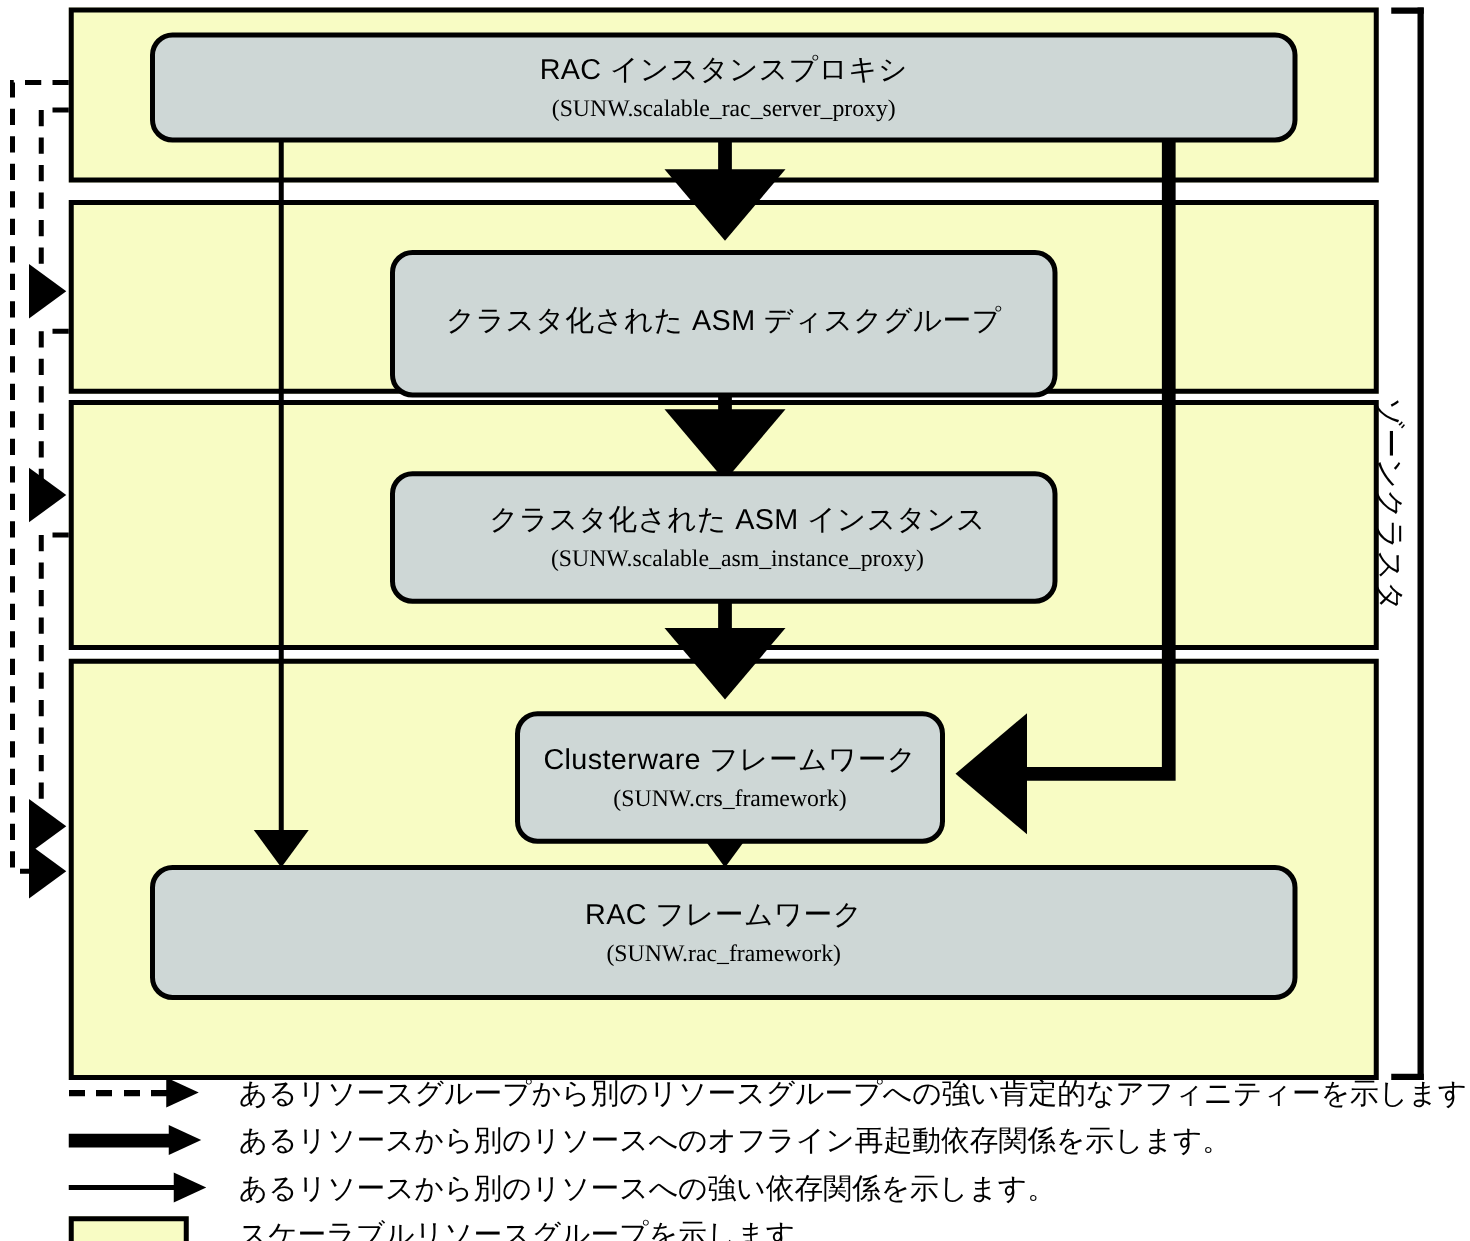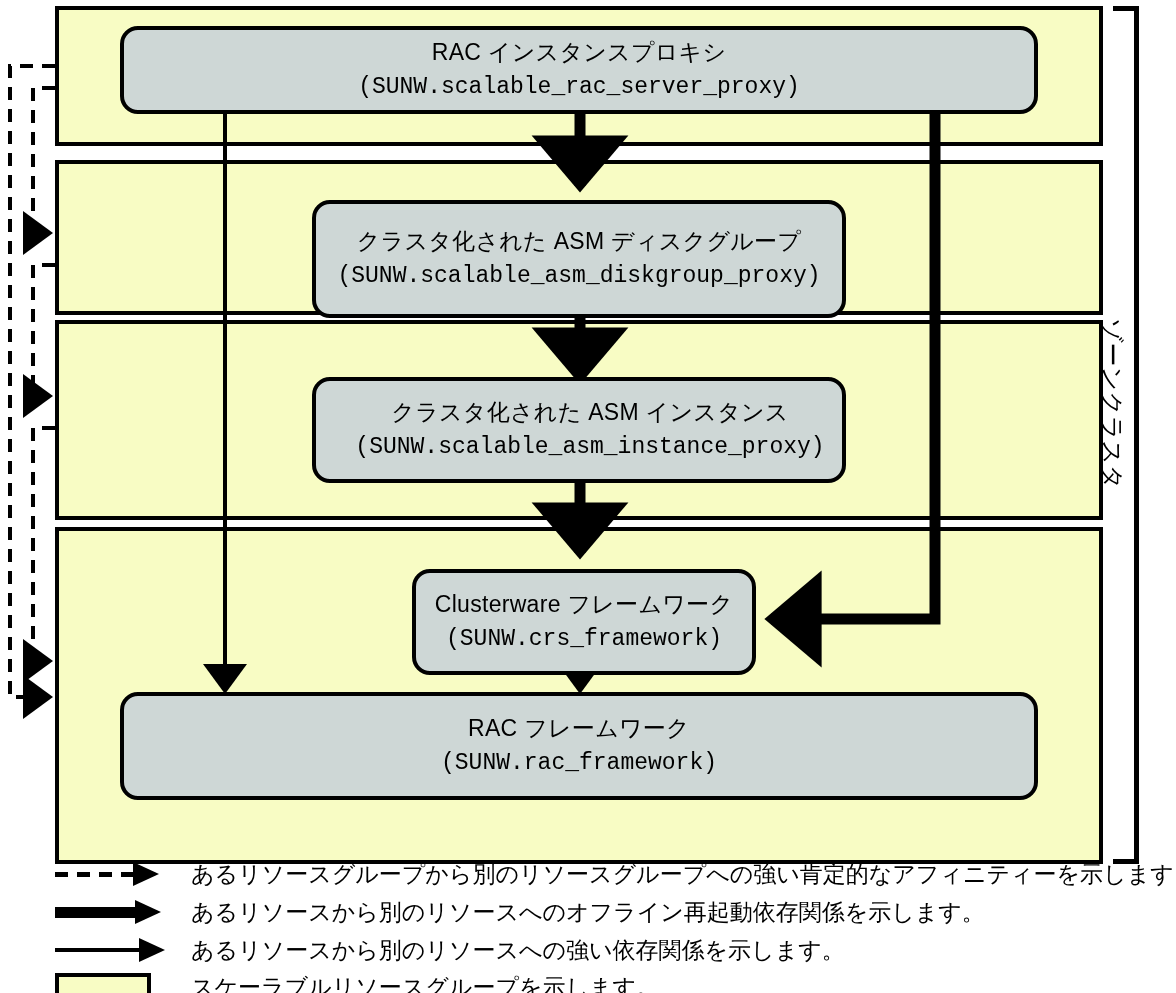--- a/index.html
+++ b/index.html
@@ -36,22 +36,22 @@
     justify-content:center;
     line-height:1.25;
   }
   .res .title{
     font-size:23px;
     letter-spacing:.3px;
     margin-bottom:6px;
     white-space:nowrap;
   }
   .res .sub{
-    font-family:Liberation Mono, monospace;
-    font-size:23px;
+    font-family:Liberation Serif, serif;
+    font-size:19px;
     white-space:nowrap;
   }
 
   
   #zone-bracket{
     position:absolute;
     left:1113px;top:6px;
     width:26px;height:858px;
     border-top:5px solid #000;
     border-right:5px solid #000;
@@ -171,21 +171,20 @@
       <path d="M55,428 L33,428 L33,661 L45,661" stroke="#000" fill="none" stroke-width="4" stroke-dasharray="13,9" marker-end="url(#ah-dash)"></path>
     </svg>
 
     <div class="res" style="left:120px;top:26px;width:918px;height:88px;">
       <div class="title">RAC インスタンスプロキシ</div>
       <div class="sub">(SUNW.scalable_rac_server_proxy)</div>
     </div>
 
     <div class="res" style="left:312px;top:200px;width:534px;height:118px;">
       <div class="title">クラスタ化された ASM ディスクグループ</div>
-      <div class="sub">(SUNW.scalable_asm_diskgroup_proxy)</div>
     </div>
 
     <div class="res" style="left:312px;top:377px;width:534px;height:106px;padding-left:22px;">
       <div class="title">クラスタ化された ASM インスタンス</div>
       <div class="sub">(SUNW.scalable_asm_instance_proxy)</div>
     </div>
 
     <div class="res" style="left:412px;top:569px;width:344px;height:106px;">
       <div class="title">Clusterware フレームワーク</div>
       <div class="sub">(SUNW.crs_framework)</div>

